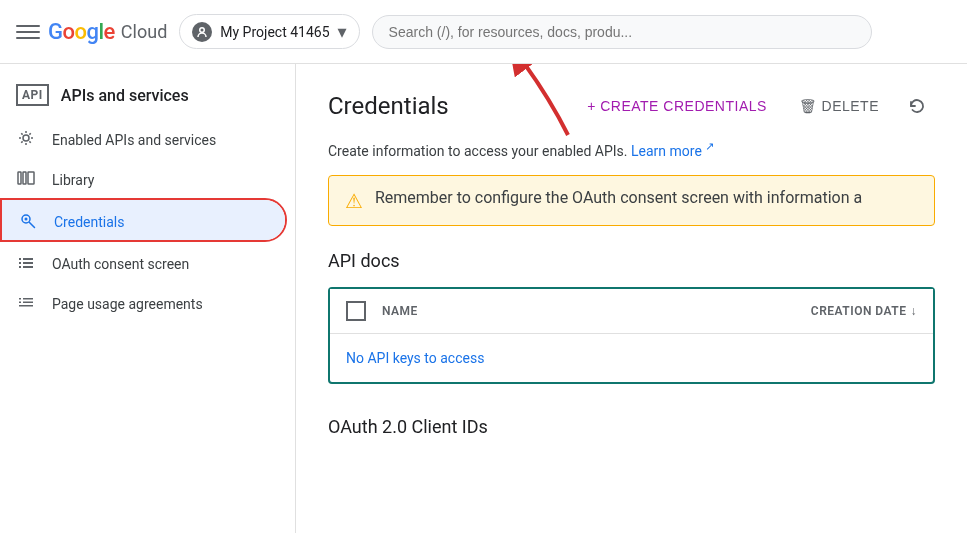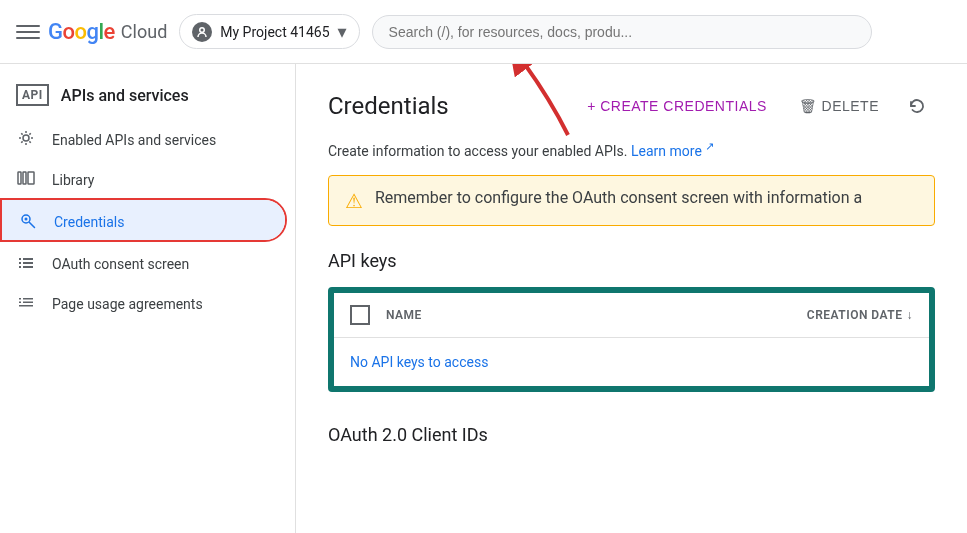--- a/index.html
+++ b/index.html
@@ -192,21 +192,21 @@
     .warning-icon { color: #f9ab00; font-size: 20px; flex-shrink: 0; margin-top: 1px; }
     .warning-text { font-size: 16px; color: #3c4043; }
 
     .section-title {
       font-size: 18px;
       font-weight: 400;
       color: #202124;
       margin-bottom: 16px;
     }
 
-    .table-container { border: 6px solid #0f766e; border-radius: 4px; margin-bottom: 32px; }
+    .table-container { border: 2px solid #0f766e; border-radius: 4px; margin-bottom: 32px; }
     .table-header {
       display: flex;
       align-items: center;
       padding: 12px 16px;
       border-bottom: 1px solid #e0e0e0;
       background: #fff;
     }
     .table-checkbox { width: 20px; height: 20px; border: 2px solid #5f6368; margin-right: 16px; flex-shrink: 0; }
     .table-col-name { flex: 1; font-size: 12px; font-weight: 600; color: #5f6368; text-transform: uppercase; letter-spacing: 0.5px; }
     .table-col-date { font-size: 12px; font-weight: 600; color: #5f6368; text-transform: uppercase; letter-spacing: 0.5px; display: flex; align-items: center; gap: 4px; justify-content: flex-end; }
@@ -361,21 +361,21 @@
         </defs>
         <path d="M80,90 Q60,50 30,10" stroke="#d32f2f" stroke-width="4" fill="none" marker-end="url(#arrowhead)"></path>
       </svg>
     </div>
 
     <div class="warning-banner">
       <span class="warning-icon">⚠</span>
       <span class="warning-text">Remember to configure the OAuth consent screen with information a</span>
     </div>
 
-    <h2 class="section-title">API keys</h2>
+    <h2 class="section-title">API docs</h2>
 
     <div class="table-container">
       <div class="table-header">
         <div class="table-checkbox"></div>
         <span class="table-col-name">Name</span>
         <span class="table-col-date">
           <span>Creation date</span>
           <span class="sort-arrow">↓</span>
         </span>
       </div>

